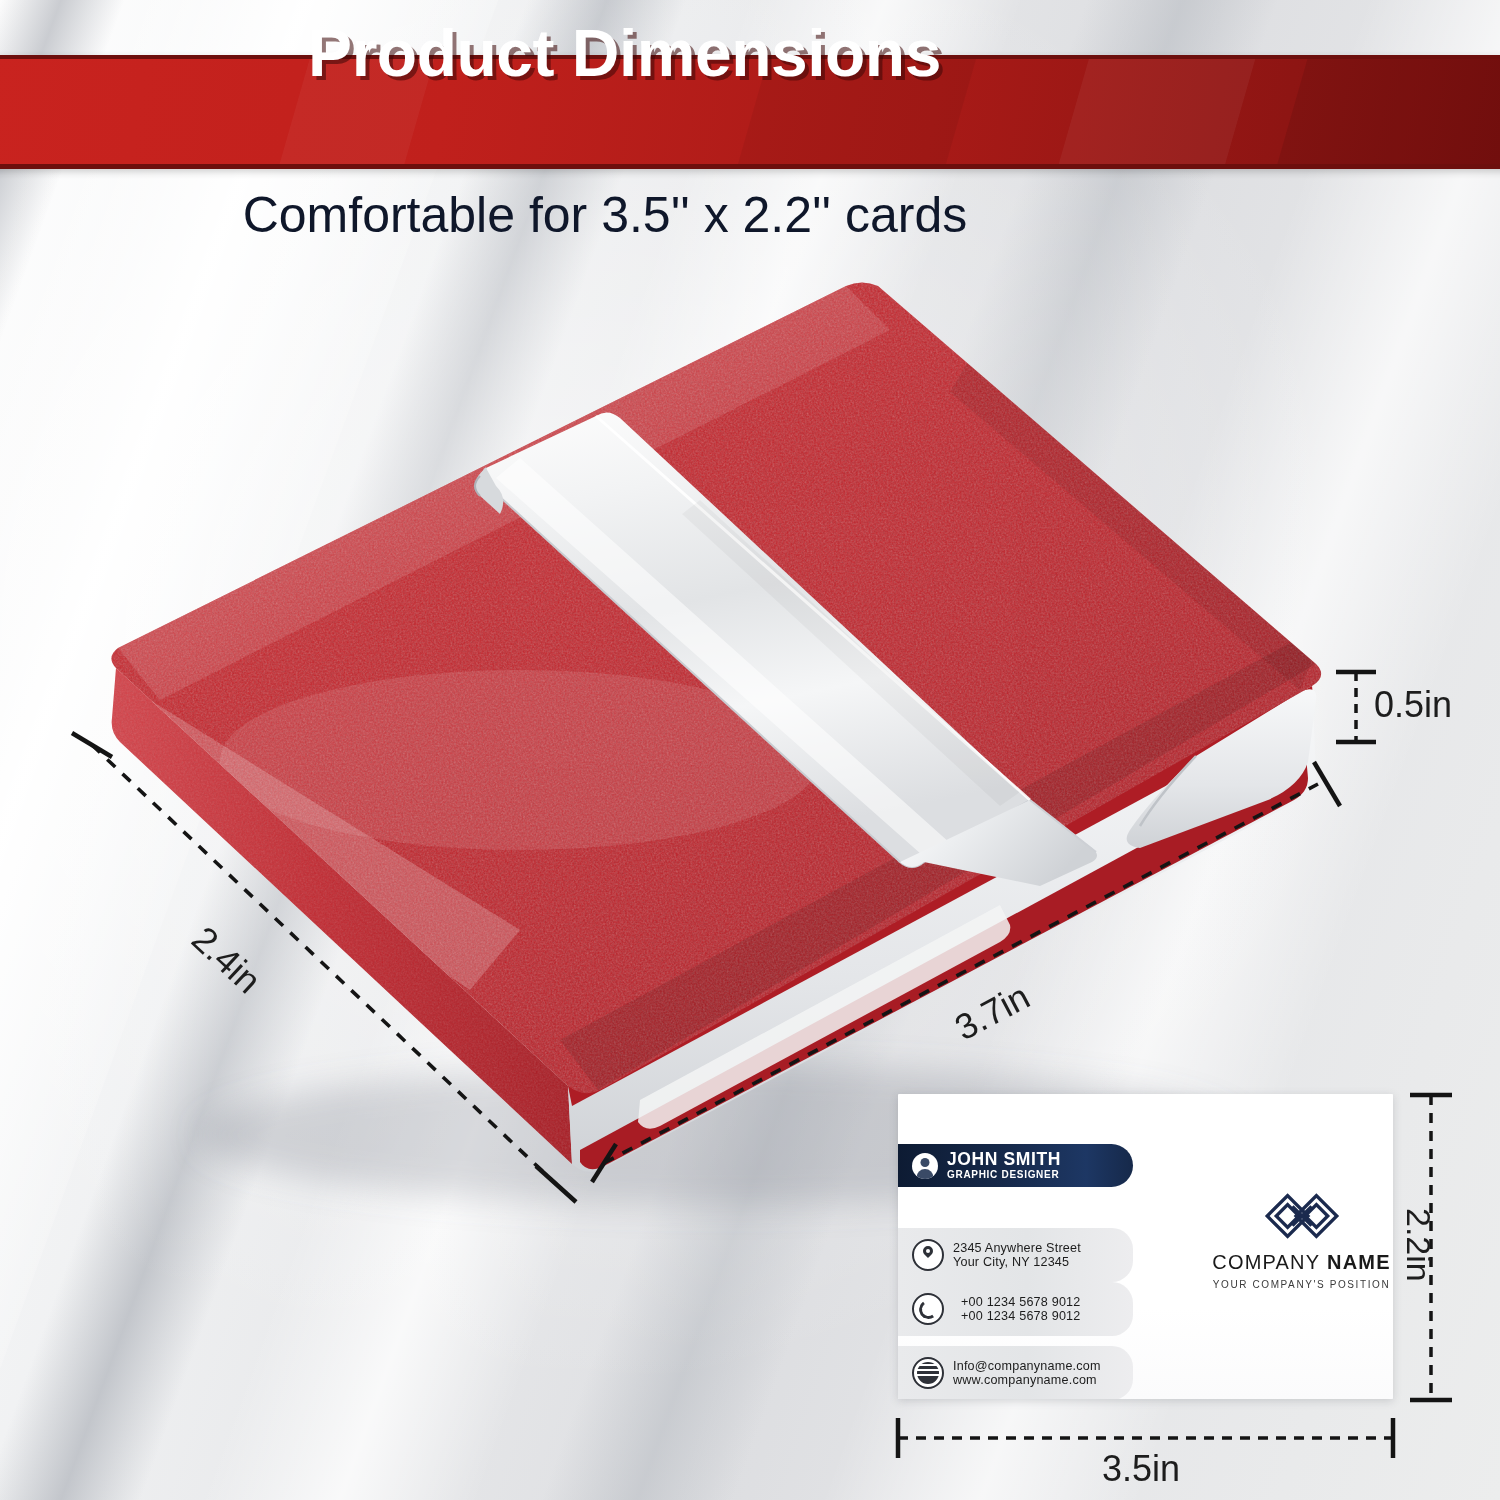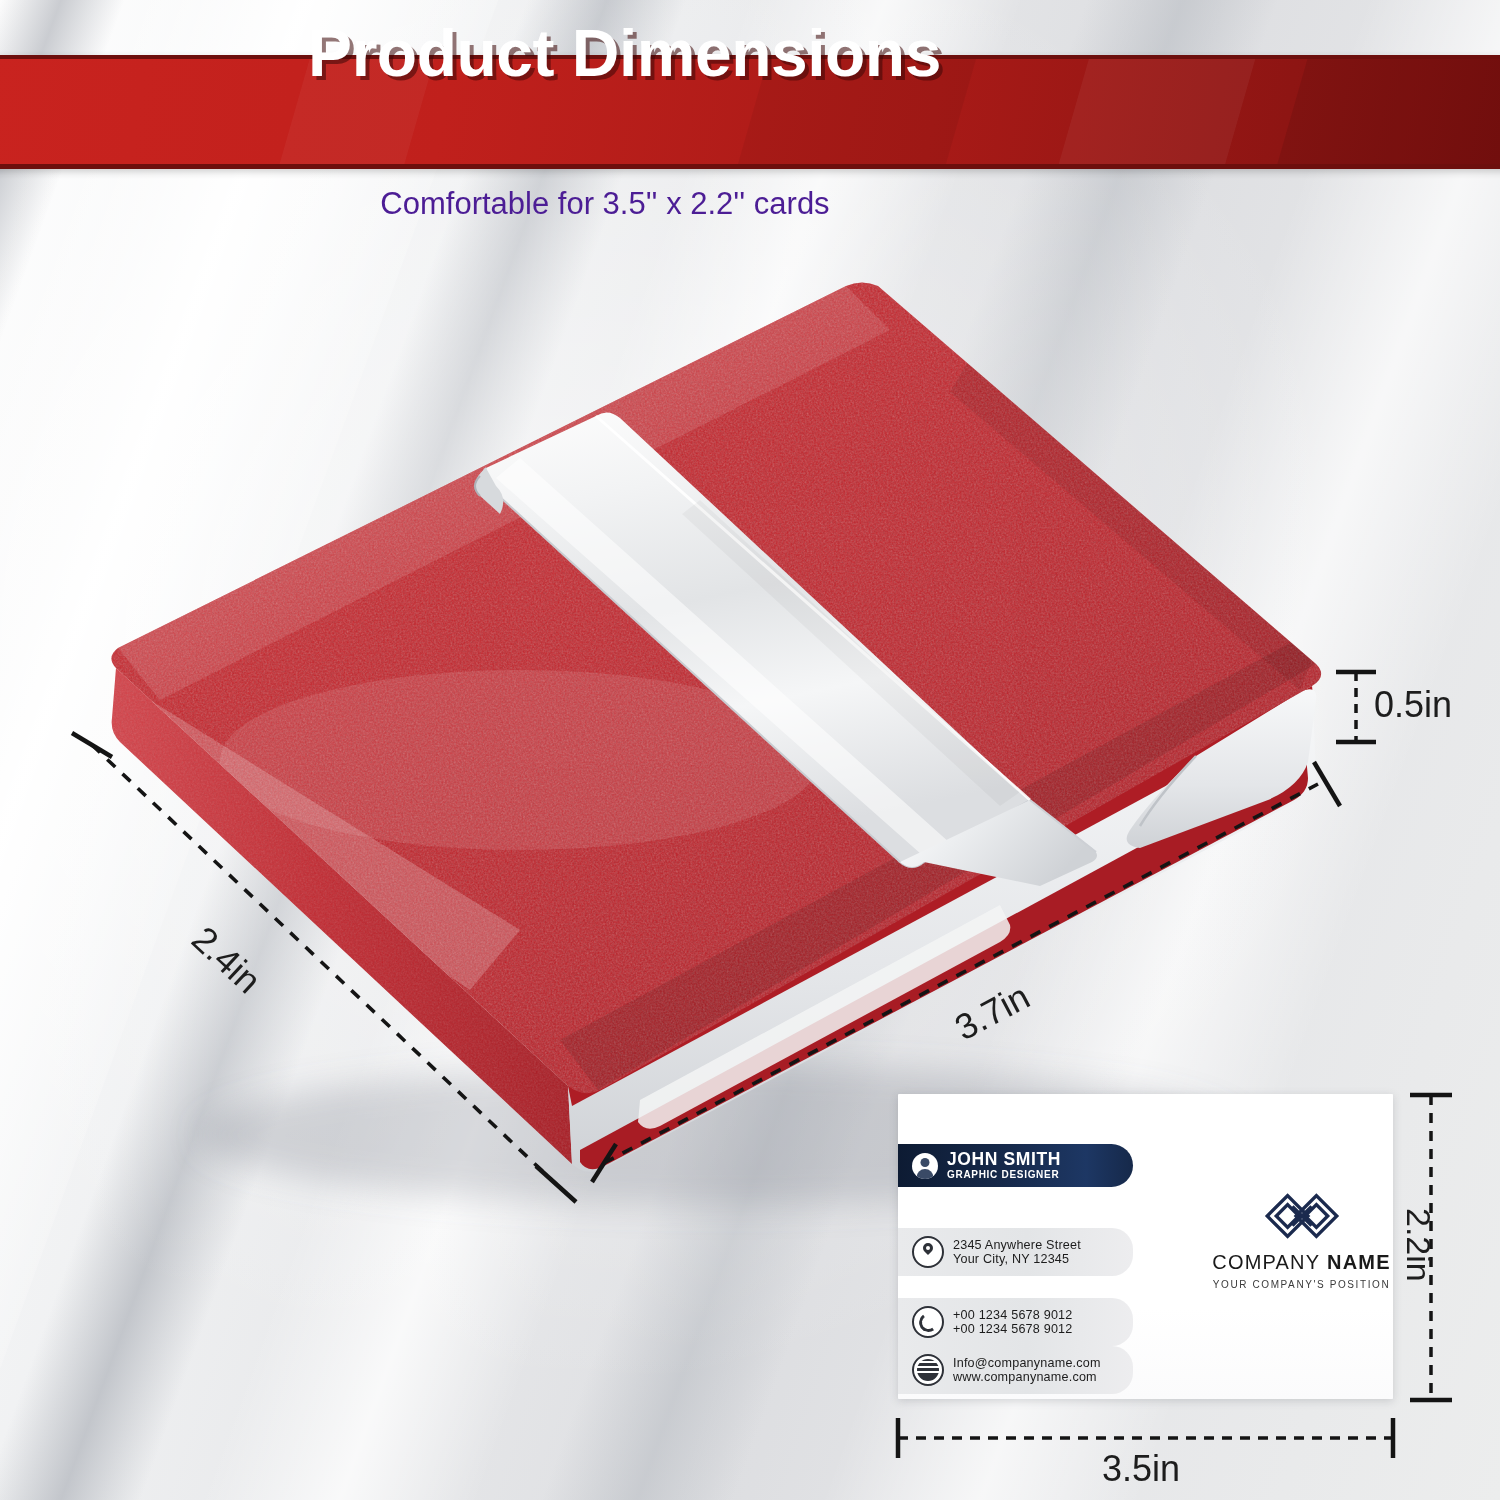--- a/index.html
+++ b/index.html
@@ -32,21 +32,21 @@
   .f1{left:300px;width:120px;background:rgba(255,255,255,.045);}
   .f2{left:760px;width:200px;background:rgba(0,0,0,.055);}
   .f3{left:1080px;width:160px;background:rgba(255,255,255,.05);}
   .f4{left:1300px;width:230px;background:rgba(0,0,0,.09);}
   .banner-title{position:absolute;left:0;top:0;width:1500px;height:105px;
     display:flex;align-items:center;justify-content:center;
     font-size:66px;font-weight:bold;color:#fff;letter-spacing:-.5px;
     text-shadow:4px 4px 0 rgba(60,8,8,.55);padding-right:270px;box-sizing:border-box;padding-left:19px;}
 
   .subtitle{position:absolute;left:0;top:186px;width:1500px;text-align:center;
-    font-size:31px;color:#4c1d95;padding-right:290px;box-sizing:border-box;}
+    font-size:50px;color:#0f172a;padding-right:290px;box-sizing:border-box;}
 
   
   #product{position:absolute;left:0;top:0;width:1500px;height:1500px;pointer-events:none;}
 
   
   .dimtxt{position:absolute;font-size:36px;color:#1d1d1d;white-space:nowrap;}
   .dimtxt.sm{font-size:34px;}
 
   
   .bcard{position:absolute;left:898px;top:1094px;width:495px;height:305px;
@@ -59,25 +59,25 @@
   .bc-avatar{width:26px;height:26px;border-radius:50%;background:#fff;margin-left:14px;
     position:relative;flex:none;overflow:hidden;}
   .bc-avatar::before{content:"";position:absolute;left:50%;top:5px;width:9px;height:9px;
     border-radius:50%;background:#3a4a66;transform:translateX(-50%);}
   .bc-avatar::after{content:"";position:absolute;left:50%;top:16px;width:17px;height:12px;
     border-radius:9px 9px 0 0;background:#3a4a66;transform:translateX(-50%);}
   .bc-nm{margin-left:9px;line-height:1.06;}
   .bc-name{color:#fff;font-size:17.5px;font-weight:bold;letter-spacing:.6px;}
   .bc-role{color:#fff;font-size:10px;font-weight:bold;letter-spacing:.7px;margin-top:1px;}
 
-  .bc-row{position:absolute;left:0;width:235px;height:48px;
+  .bc-row{position:absolute;left:0;width:235px;height:54px;
     background:linear-gradient(90deg,#e9eaec 0%,#e3e5e7 55%,#ededef 100%);
     border-radius:0 21px 21px 0;display:flex;align-items:center;}
   .bc-r1{top:134px;}
-  .bc-r2{top:204px;}
+  .bc-r2{top:188px;gap:8px;}
   .bc-r3{top:252px;}
   .bc-ic{width:28px;height:28px;border-radius:50%;border:2px solid #2e3138;margin-left:14px;
     flex:none;position:relative;background:#fff;}
   .bc-lines{margin-left:9px;line-height:1.12;font-size:12.6px;color:#1c1c1c;letter-spacing:.2px;}
 
   
   .ic-pin::before{content:"";position:absolute;left:50%;top:5px;width:10px;height:10px;
     border-radius:50% 50% 50% 0;background:#2e3138;transform:translateX(-50%) rotate(-45deg);}
   .ic-pin::after{content:"";position:absolute;left:50%;top:8px;width:4px;height:4px;
     border-radius:50%;background:#fff;transform:translateX(-50%);}

